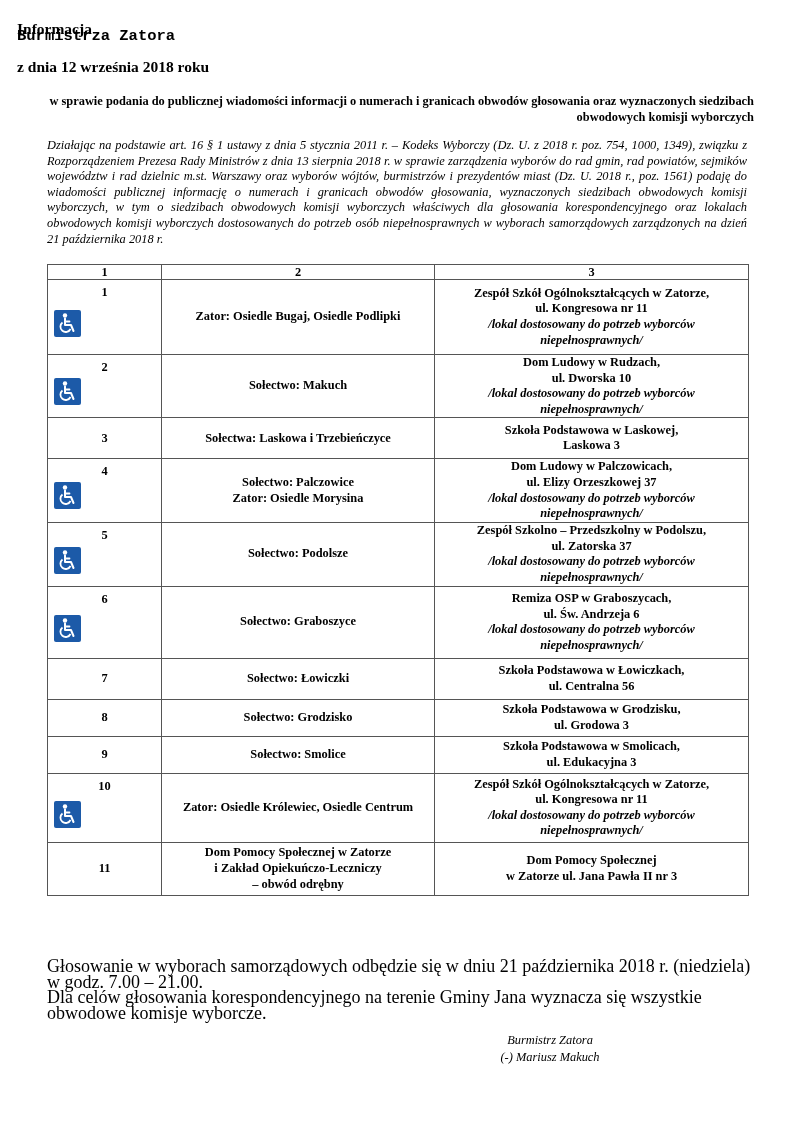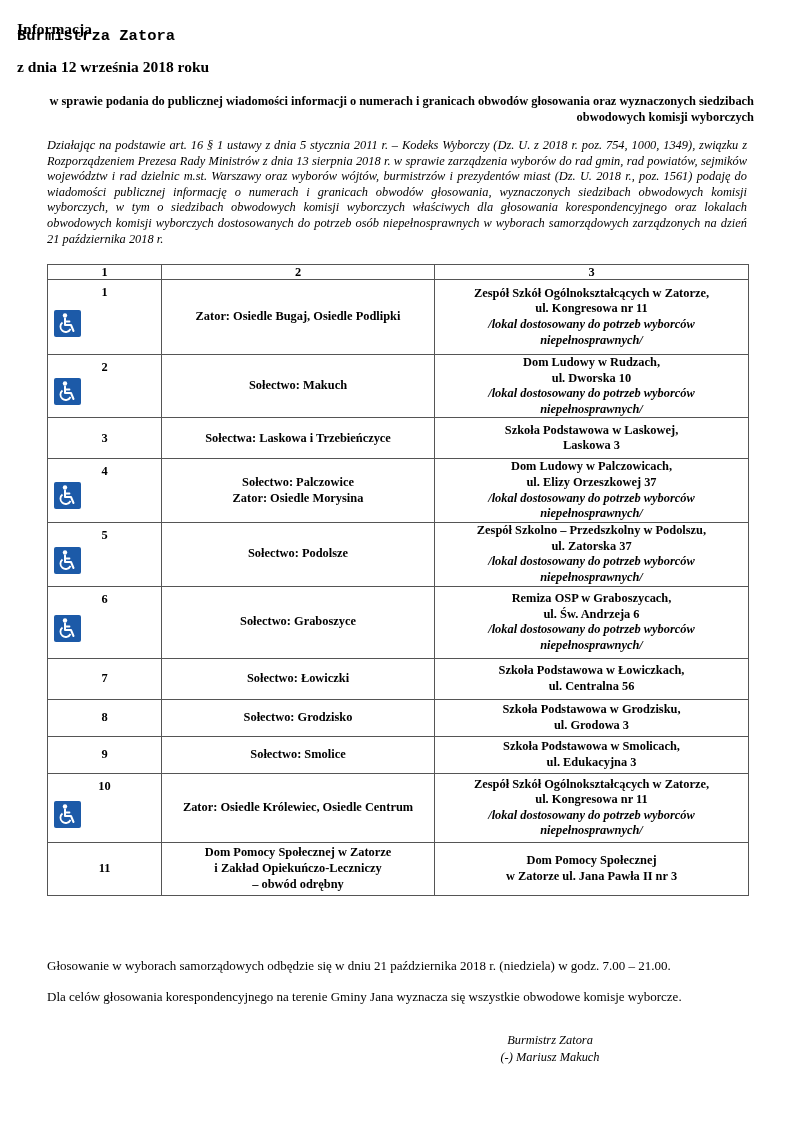--- a/index.html
+++ b/index.html
@@ -12,21 +12,21 @@
   table { position: absolute; left: 47px; top: 264px; width: 701px; border-collapse: collapse; table-layout: fixed; }
   td, th { border: 1.3px solid #555; padding: 0 4px; text-align: center; font-weight: bold; font-size: 12.4px; line-height: 15.6px; vertical-align: middle; }
   col.c1 { width: 114px; } col.c2 { width: 273px; } col.c3 { width: 314px; }
   tr.head td { height: 46px; }
   tr.nums td { height: 14px; line-height: 14px; }
   td.numcell { position: relative; vertical-align: top; padding-top: 5px; }
   td.numcell.plain { vertical-align: middle; padding-top: 0; }
   .wc { position: absolute; left: 6px; width: 27px; height: 27px; background: #1c5aa8; border-radius: 2px; }
   .wc svg { width: 27px; height: 27px; display: block; }
   .note { font-style: italic; }
-  .footer { position: absolute; left: 47px; width: 720px; font-size: 13px; line-height: 16px; }
+  .footer { position: absolute; left: 47px; width: 720px; font-size: 18px; line-height: 16px; }
   .f1 { top: 958px; } .f2 { top: 989px; }
   .sign { position: absolute; left: 470px; width: 160px; text-align: center; font-style: italic; font-size: 12.4px; line-height: 16.5px; }
   .s1 { top: 1032px; } .s2 { top: 1049px; }
 </style>
 </head>
 <body>
 
 <div class="title t1">Informacja</div>
 <div class="title t2">Burmistrza Zatora</div>
 <div class="title t3">z dnia 12 września 2018 roku</div>

